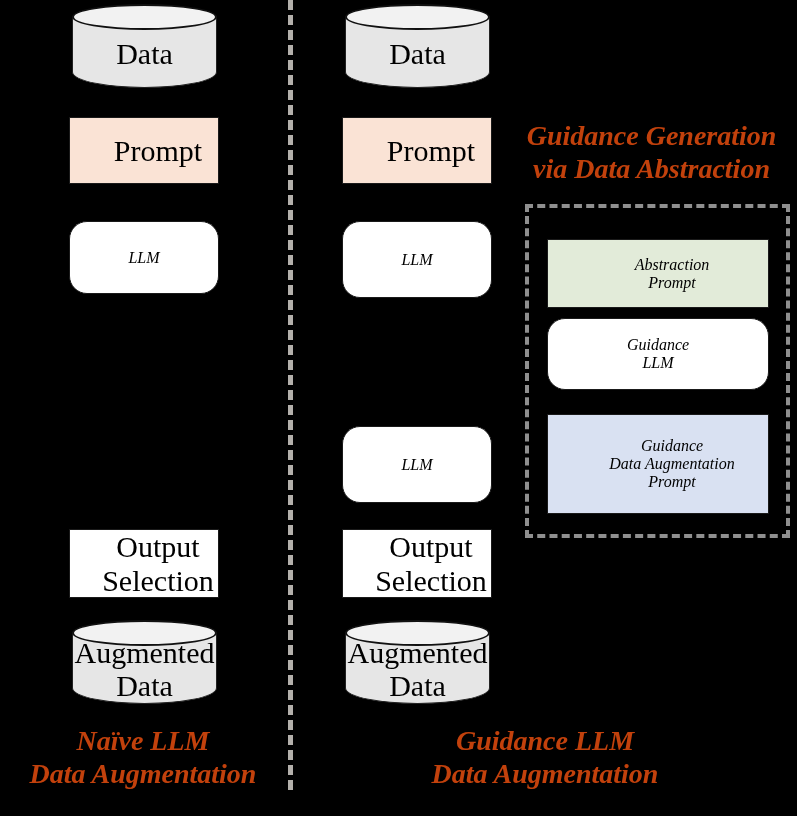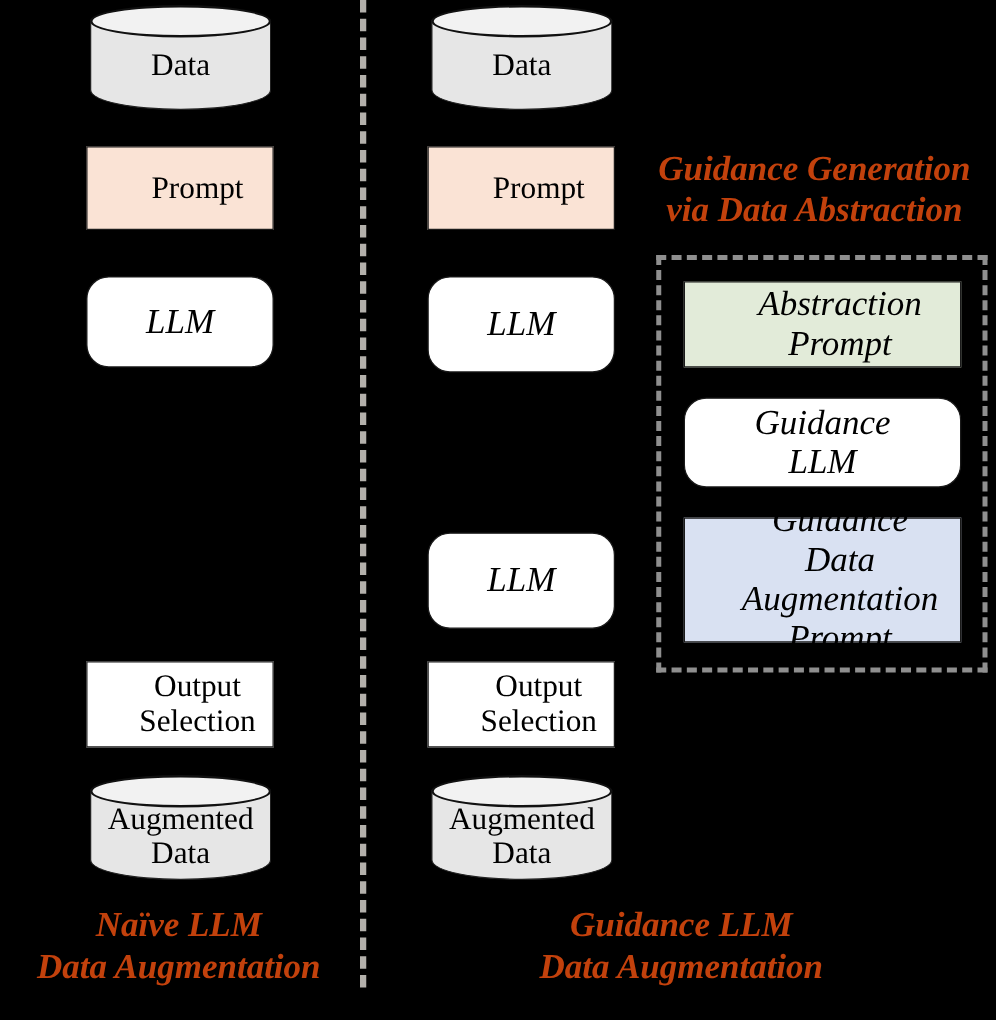--- a/index.html
+++ b/index.html
@@ -73,22 +73,22 @@
     bottom: 0;
     display: flex;
     align-items: center;
     justify-content: center;
     text-align: center;
     color: #000;
     line-height: 1.1;
   }
 
   
-  .t-lg   { font-size: 25px; }
-  .t-md   { font-size: 28px; }
+  .t-lg   { font-size: 30px; }
+  .t-md   { font-size: 16px; }
   .t-it   { font-style: italic; }
 
   
   .caption {
     position: absolute;
     color: #c2410c;
     font-weight: bold;
     font-style: italic;
     font-size: 28px;
     line-height: 1.18;
@@ -178,21 +178,21 @@
   </div>
 
   <div class="caption" style="left:390px; top:724px; width:310px;">Guidance LLM
 Data Augmentation</div>
 
   <div class="caption" style="left:506px; top:119px; width:291px;">Guidance Generation
 via Data Abstraction</div>
 
   <div class="dash-box" style="left:525px; top:204px; width:265px; height:334px;"></div>
 
-  <div class="node rect t-md t-it" style="left:547px; top:225px; width:222px; height:69px; background:#e2ebd9; white-space:pre-line;">
+  <div class="node rect t-md t-it" style="left:547px; top:239px; width:222px; height:69px; background:#e2ebd9; white-space:pre-line;">
     <span>Abstraction
 Prompt</span>
   </div>
 
   <div class="node rounded t-md t-it" style="left:547px; top:318px; width:222px; height:72px; background:#ffffff; white-space:pre-line;">
     <span>Guidance
 LLM</span>
   </div>
 
   <div class="node rect t-md t-it" style="left:547px; top:414px; width:222px; height:100px; background:#d9e1f2; white-space:pre-line;">

